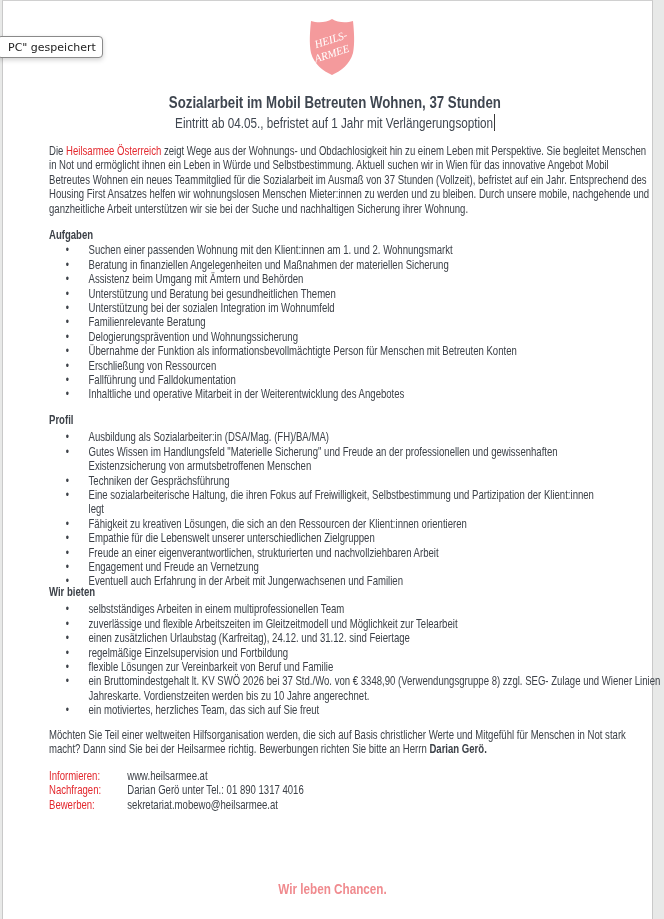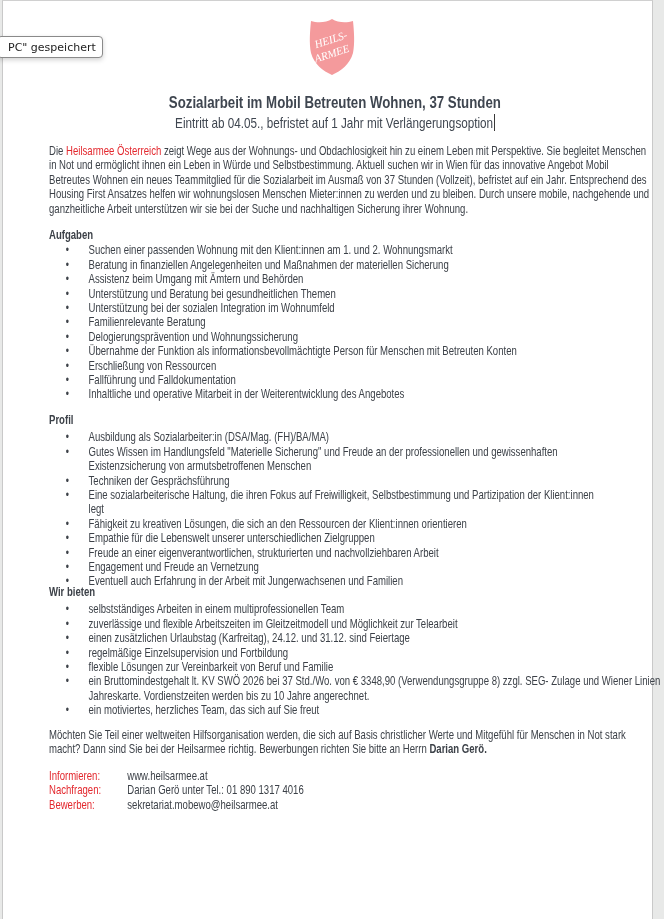--- a/index.html
+++ b/index.html
@@ -120,13 +120,16 @@
     <div class="contact-row">
       <span class="contact-label">Nachfragen:</span>
       <span>Darian Gerö unter Tel.: 01 890 1317 4016</span>
     </div>
     <div class="contact-row">
       <span class="contact-label">Bewerben:</span>
       <span>sekretariat.mobewo@heilsarmee.at</span>
     </div>
   </div>
 
+  <div class="footer-slogan" style="left:-2px;">
+    <span class="cond">Wir leben Chancen.</span>
+  </div>
 </div>
 
 </body></html>

